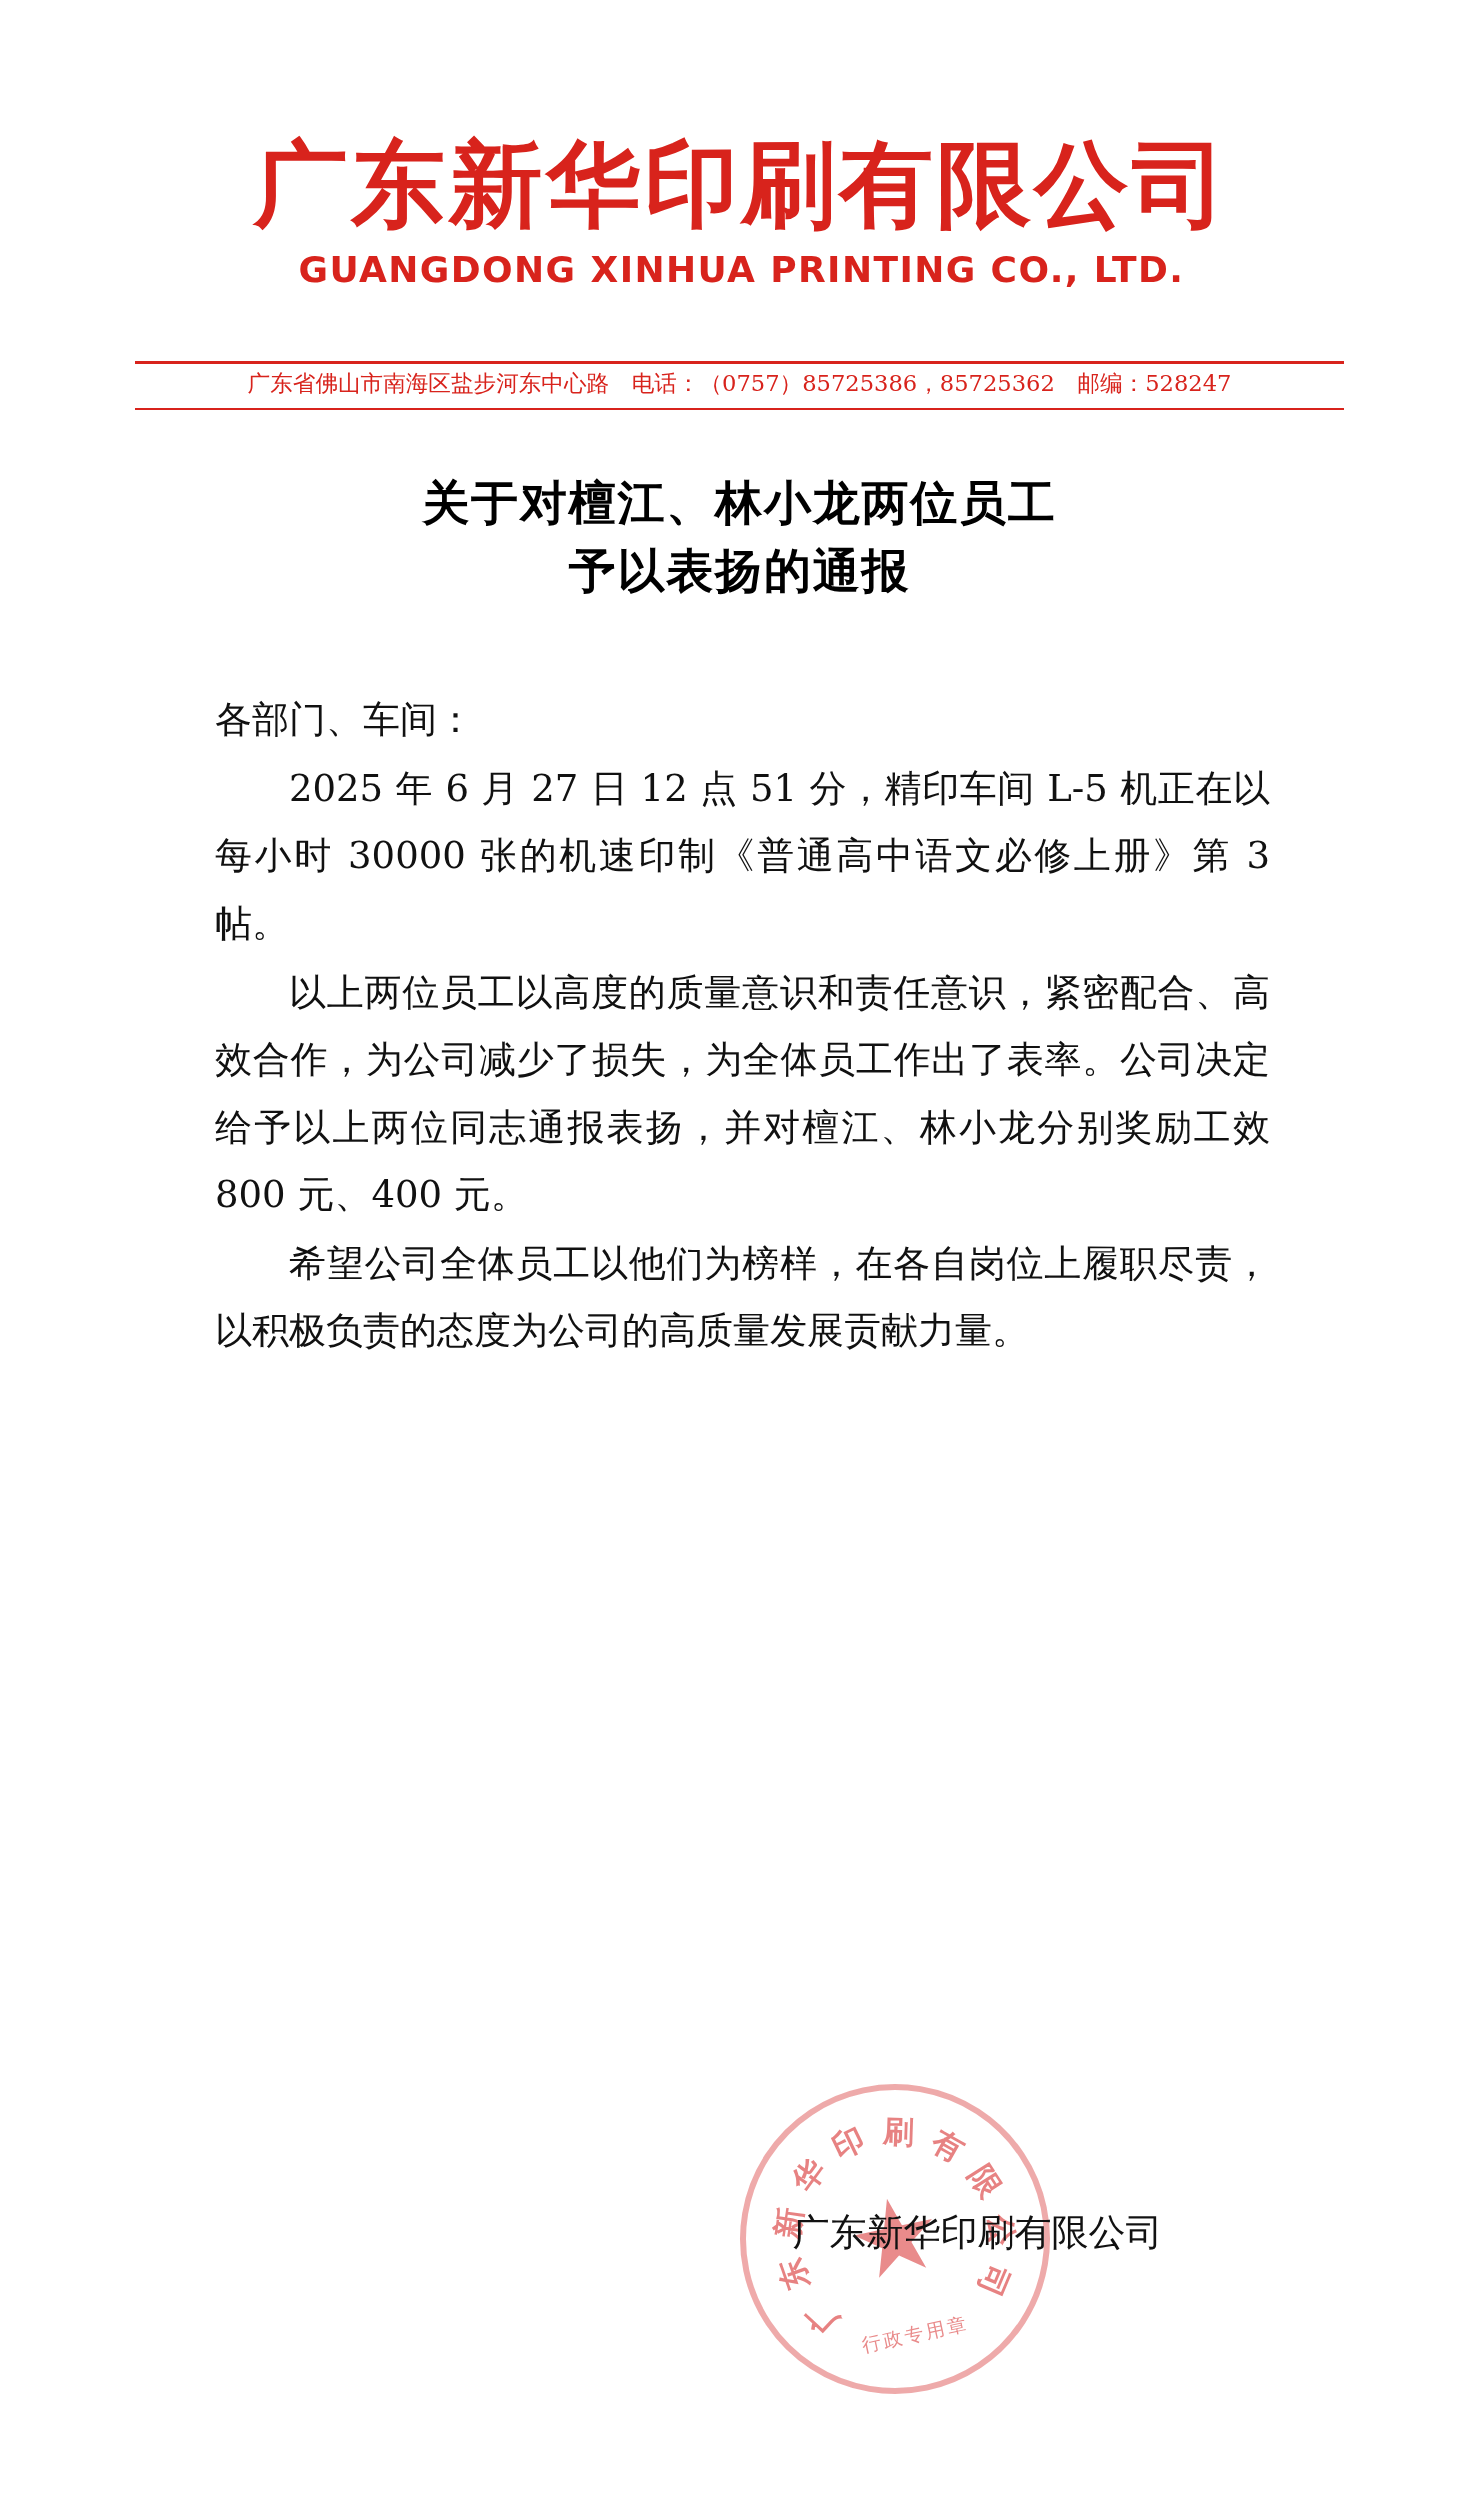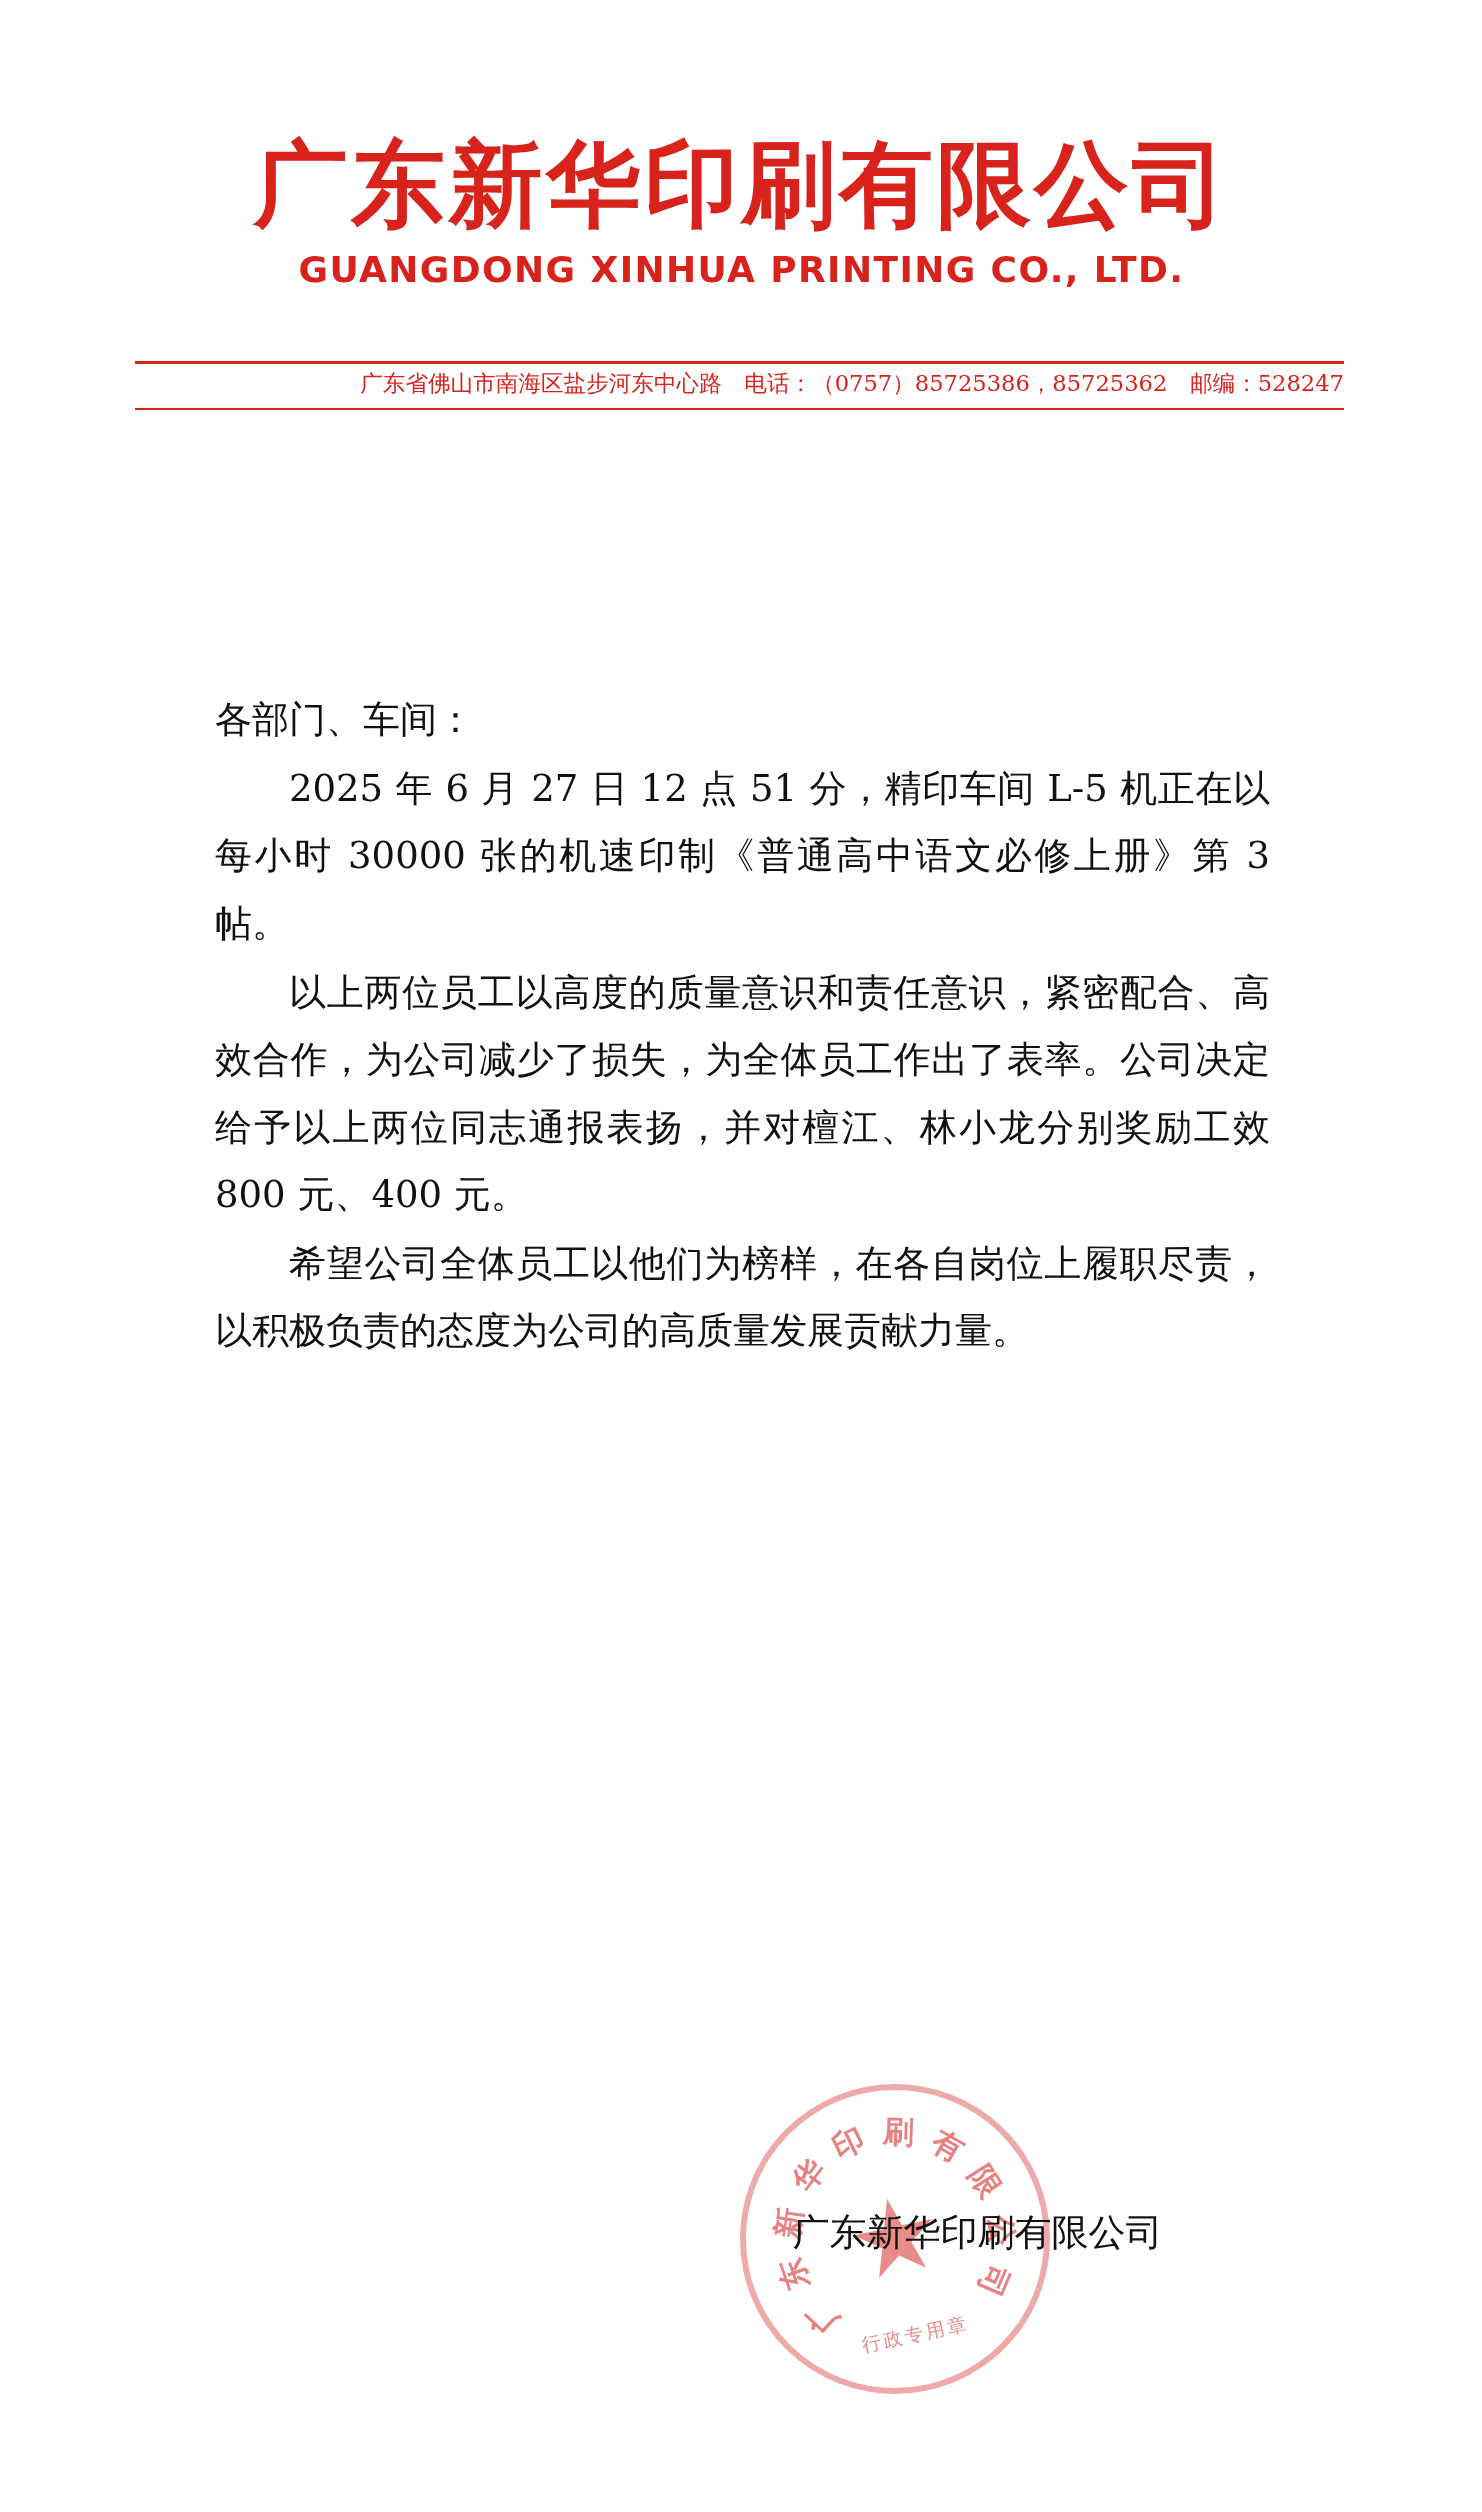--- a/index.html
+++ b/index.html
@@ -49,21 +49,21 @@
     letter-spacing: 1.4px;
     margin-top: 14px;
     white-space: nowrap;
   }
 
   .address-row {
     position: absolute;
     left: 135px;
     top: 368px;
     width: 1209px;
-    text-align: right;
+    text-align: center;
     color: #d8231c;
     font-size: 22.6px;
     font-family: "DejaVu Serif", "Liberation Serif", serif;
     white-space: nowrap;
   }
   .rule {
     position: absolute;
     left: 135px;
     top: 361px;
     width: 1209px;
@@ -183,20 +183,24 @@
 
   <div class="letterhead">
     <div class="company-cn">广东新华印刷有限公司</div>
     <div class="company-en">GUANGDONG XINHUA PRINTING CO., LTD.</div>
   </div>
 
   <div class="rule"></div>
   <div class="address-row">广东省佛山市南海区盐步河东中心路　电话：（0757）85725386，85725362　邮编：528247</div>
   <div class="rule-bottom"></div>
 
+  <div class="doc-title">
+    <div>关于对檀江、林小龙两位员工</div>
+    <div>予以表扬的通报</div>
+  </div>
 
   <div class="body-text">
     <p class="no-indent">各部门、车间：</p>
     <p>2025 年 6 月 27 日 12 点 51 分，精印车间 L-5 机正在以每小时 30000 张的机速印制《普通高中语文必修上册》第 3 帖。</p>
     <p>以上两位员工以高度的质量意识和责任意识，紧密配合、高效合作，为公司减少了损失，为全体员工作出了表率。公司决定给予以上两位同志通报表扬，并对檀江、林小龙分别奖励工效 800 元、400 元。</p>
     <p>希望公司全体员工以他们为榜样，在各自岗位上履职尽责，以积极负责的态度为公司的高质量发展贡献力量。</p>
   </div>
 
   <div class="seal">
     <div class="seal-star"></div>

